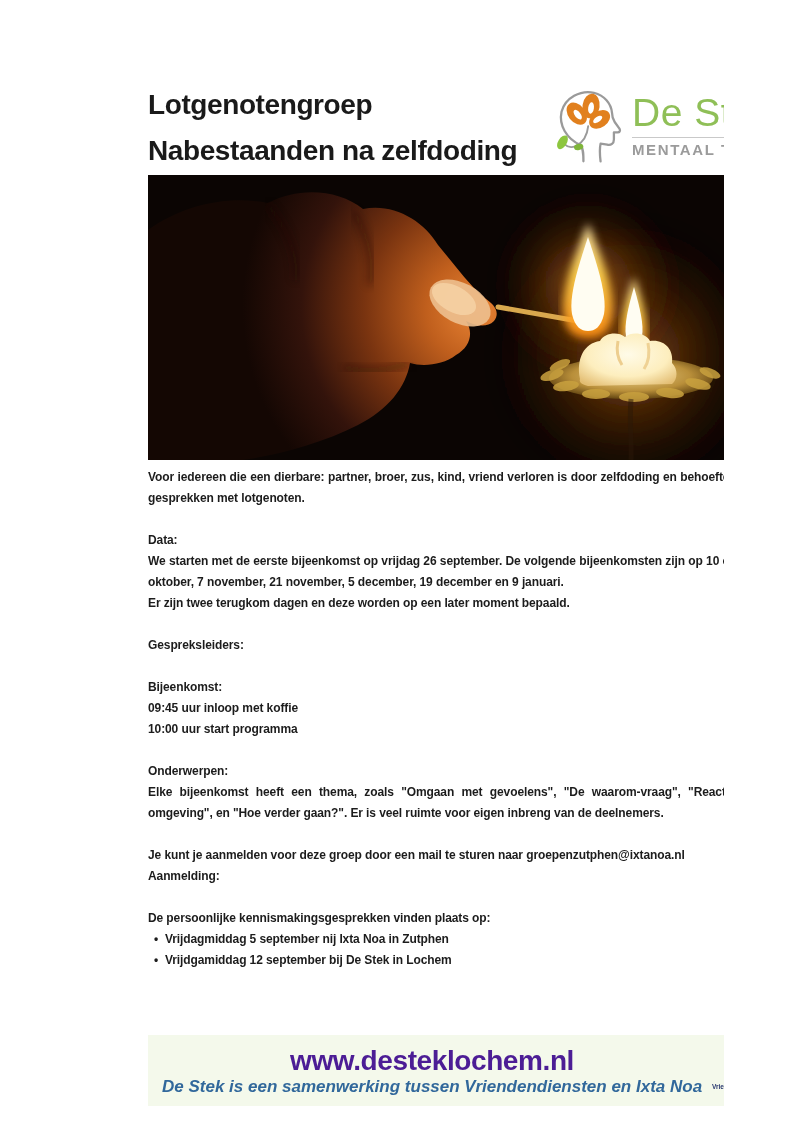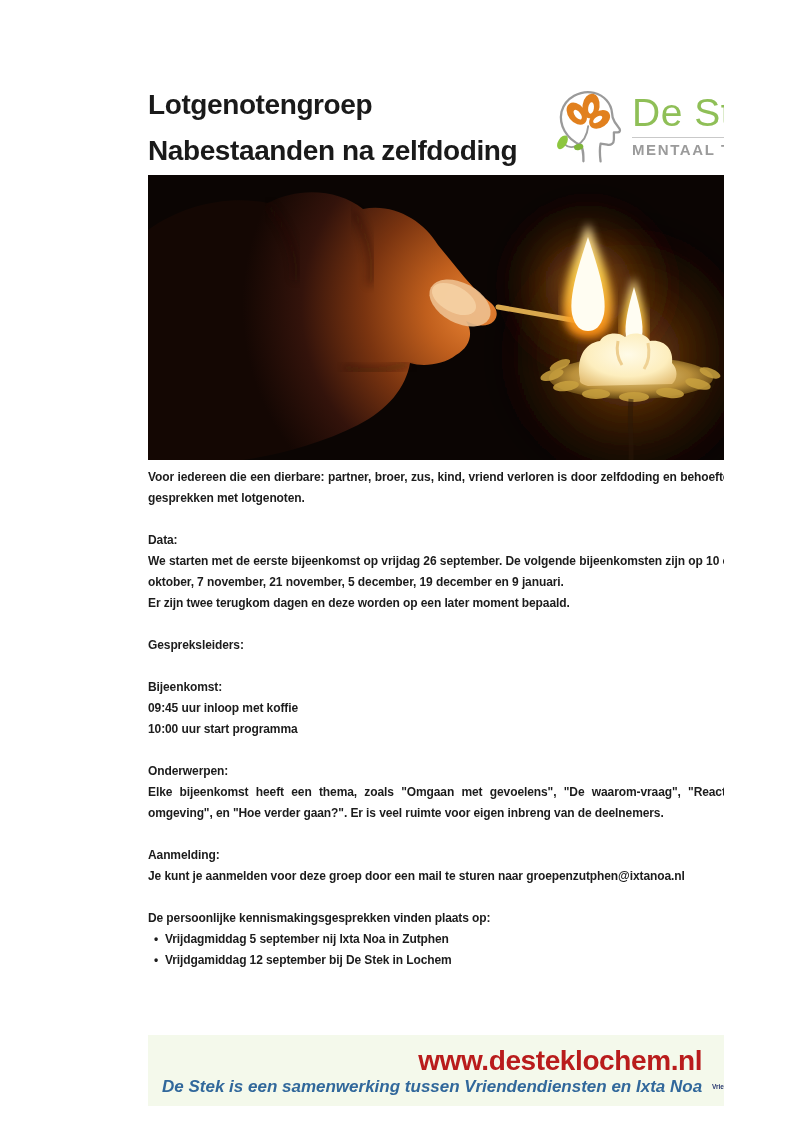--- a/index.html
+++ b/index.html
@@ -51,23 +51,22 @@
   .bullets li::before {
     content:"•"; position:absolute; left:6px; top:0; font-weight:bold;
   }
   
   .footer {
     position:absolute; left:78px; top:1035px; width:628px; height:71px;
     background:#f4f9eb; display:flex; align-items:center; padding:0 8px 0 14px;
   }
   .footer-text { flex:1 1 auto; text-align:center; padding-right:6px; }
   .footer-site {
-    font-size:28px; font-weight:bold; color:#b91c1c; letter-spacing:-0.4px;
+    font-size:28px; font-weight:bold; color:#4c1d95; letter-spacing:-0.4px;
     line-height:30px;
-    text-align:right;
   }
   .footer-partnership {
     font-size:17px; font-weight:bold; font-style:italic; color:#31689b;
     line-height:18px; margin-top:2px; white-space:nowrap;
   }
   .footer-logos { display:flex; align-items:center; gap:11px; flex:0 0 auto; }
   .vd-logo { display:flex; flex-direction:column; align-items:center; width:62px; }
   .vd-logo svg { width:30px; height:32px; }
   .vd-label { font-size:6.5px; color:#26356e; font-weight:bold; white-space:nowrap; }
   .ixta-logo {
@@ -248,22 +247,22 @@
       <div>09:45 uur inloop met koffie</div>
       <div>10:00 uur start programma</div>
     </div>
 
     <div class="section">
       <div>Onderwerpen:</div>
       <div class="just">Elke bijeenkomst heeft een thema, zoals "Omgaan met gevoelens", "De waarom-vraag", "Reacties uit de omgeving", en "Hoe verder gaan?". Er is veel ruimte voor eigen inbreng van de deelnemers.</div>
     </div>
 
     <div class="section">
+      <div>Je kunt je aanmelden voor deze groep door een mail te sturen naar groepenzutphen@ixtanoa.nl</div>
       <div>Aanmelding:</div>
-      <div>Je kunt je aanmelden voor deze groep door een mail te sturen naar groepenzutphen@ixtanoa.nl</div>
     </div>
 
     <div class="section">
       <div>De persoonlijke kennismakingsgesprekken vinden plaats op:</div>
       <ul class="bullets">
         <li>Vrijdagmiddag 5 september nij Ixta Noa in Zutphen</li>
         <li>Vrijdgamiddag 12 september bij De Stek in Lochem</li>
       </ul>
     </div>
 

